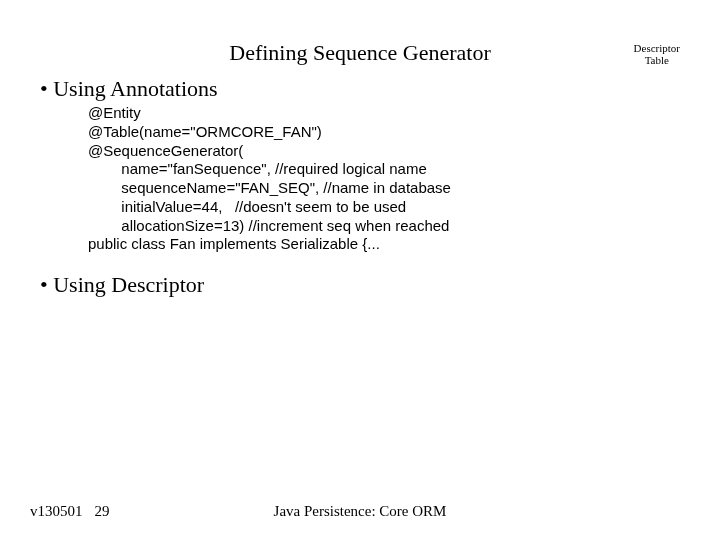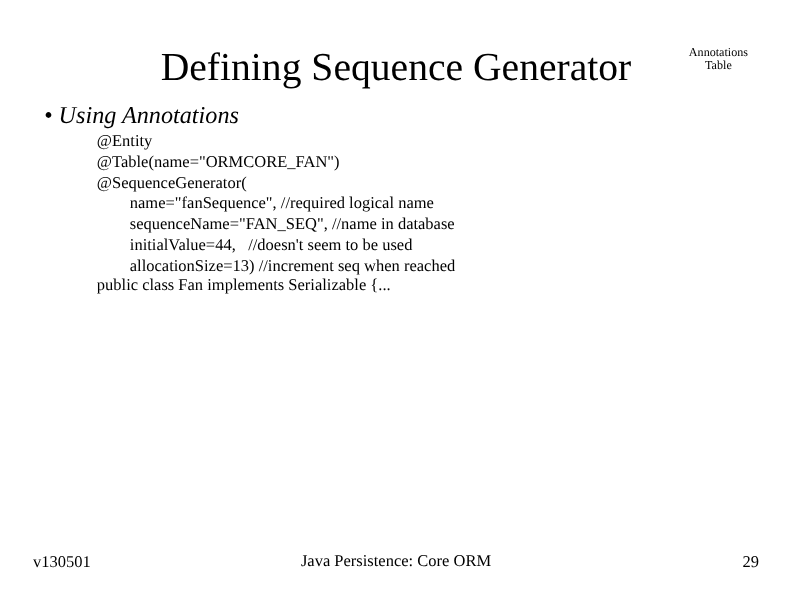--- a/index.html
+++ b/index.html
@@ -13,91 +13,91 @@
       padding: 40px 30px 20px 30px;
     }
     .header {
       display: flex;
       align-items: flex-start;
       justify-content: center;
       position: relative;
       margin-bottom: 10px;
     }
     .title {
-      font-size: 36px;
+      font-size: 22px;
       font-weight: normal;
       text-align: center;
       flex: 1;
     }
     .corner-label {
       position: absolute;
       right: 10px;
       top: 2px;
       font-size: 11px;
       text-align: center;
       line-height: 1.1;
     }
     .content {
       padding-left: 10px;
     }
     .bullet-item {
       font-size: 22px;
       margin-top: 8px;
       margin-bottom: 2px;
-      font-style: italic;
     }
     .bullet-item::before {
       content: "• ";
     }
     .code-block {
-      font-family: Liberation Serif, serif;
+      font-family: Liberation Sans, sans-serif;
       font-size: 15px;
       line-height: 1.25;
       white-space: pre;
       padding-left: 48px;
       margin-bottom: 18px;
     }
     .footer {
       position: absolute;
       bottom: 20px;
       left: 30px;
       right: 30px;
       display: flex;
-      justify-content: space-between;
+      justify-content: flex-start;
       align-items: baseline;
       font-size: 15px;
       gap: 12px;
     }
     .footer-center {
       position: absolute;
       left: 50%;
       transform: translateX(-50%);
     }
   </style>
 </head>
 <body>
 
 <div class="header">
   <div class="title">Defining Sequence Generator</div>
   <div class="corner-label">
-    <div>Annotations</div>
+    <div>Descriptor</div>
     <div>Table</div>
   </div>
 </div>
 
 <div class="content">
   <div class="bullet-item">Using Annotations</div>
   <div class="code-block">@Entity
 @Table(name="ORMCORE_FAN")
 @SequenceGenerator(
         name="fanSequence", //required logical name
         sequenceName="FAN_SEQ", //name in database
         initialValue=44,   //doesn't seem to be used
         allocationSize=13) //increment seq when reached
 public class Fan implements Serializable {...</div>
 
+  <div class="bullet-item">Using Descriptor</div>
 </div>
 
 <div class="footer">
   <span>v130501</span>
   <span class="footer-center">Java Persistence: Core ORM</span>
   <span>29</span>
 </div>
 
 </body></html>

